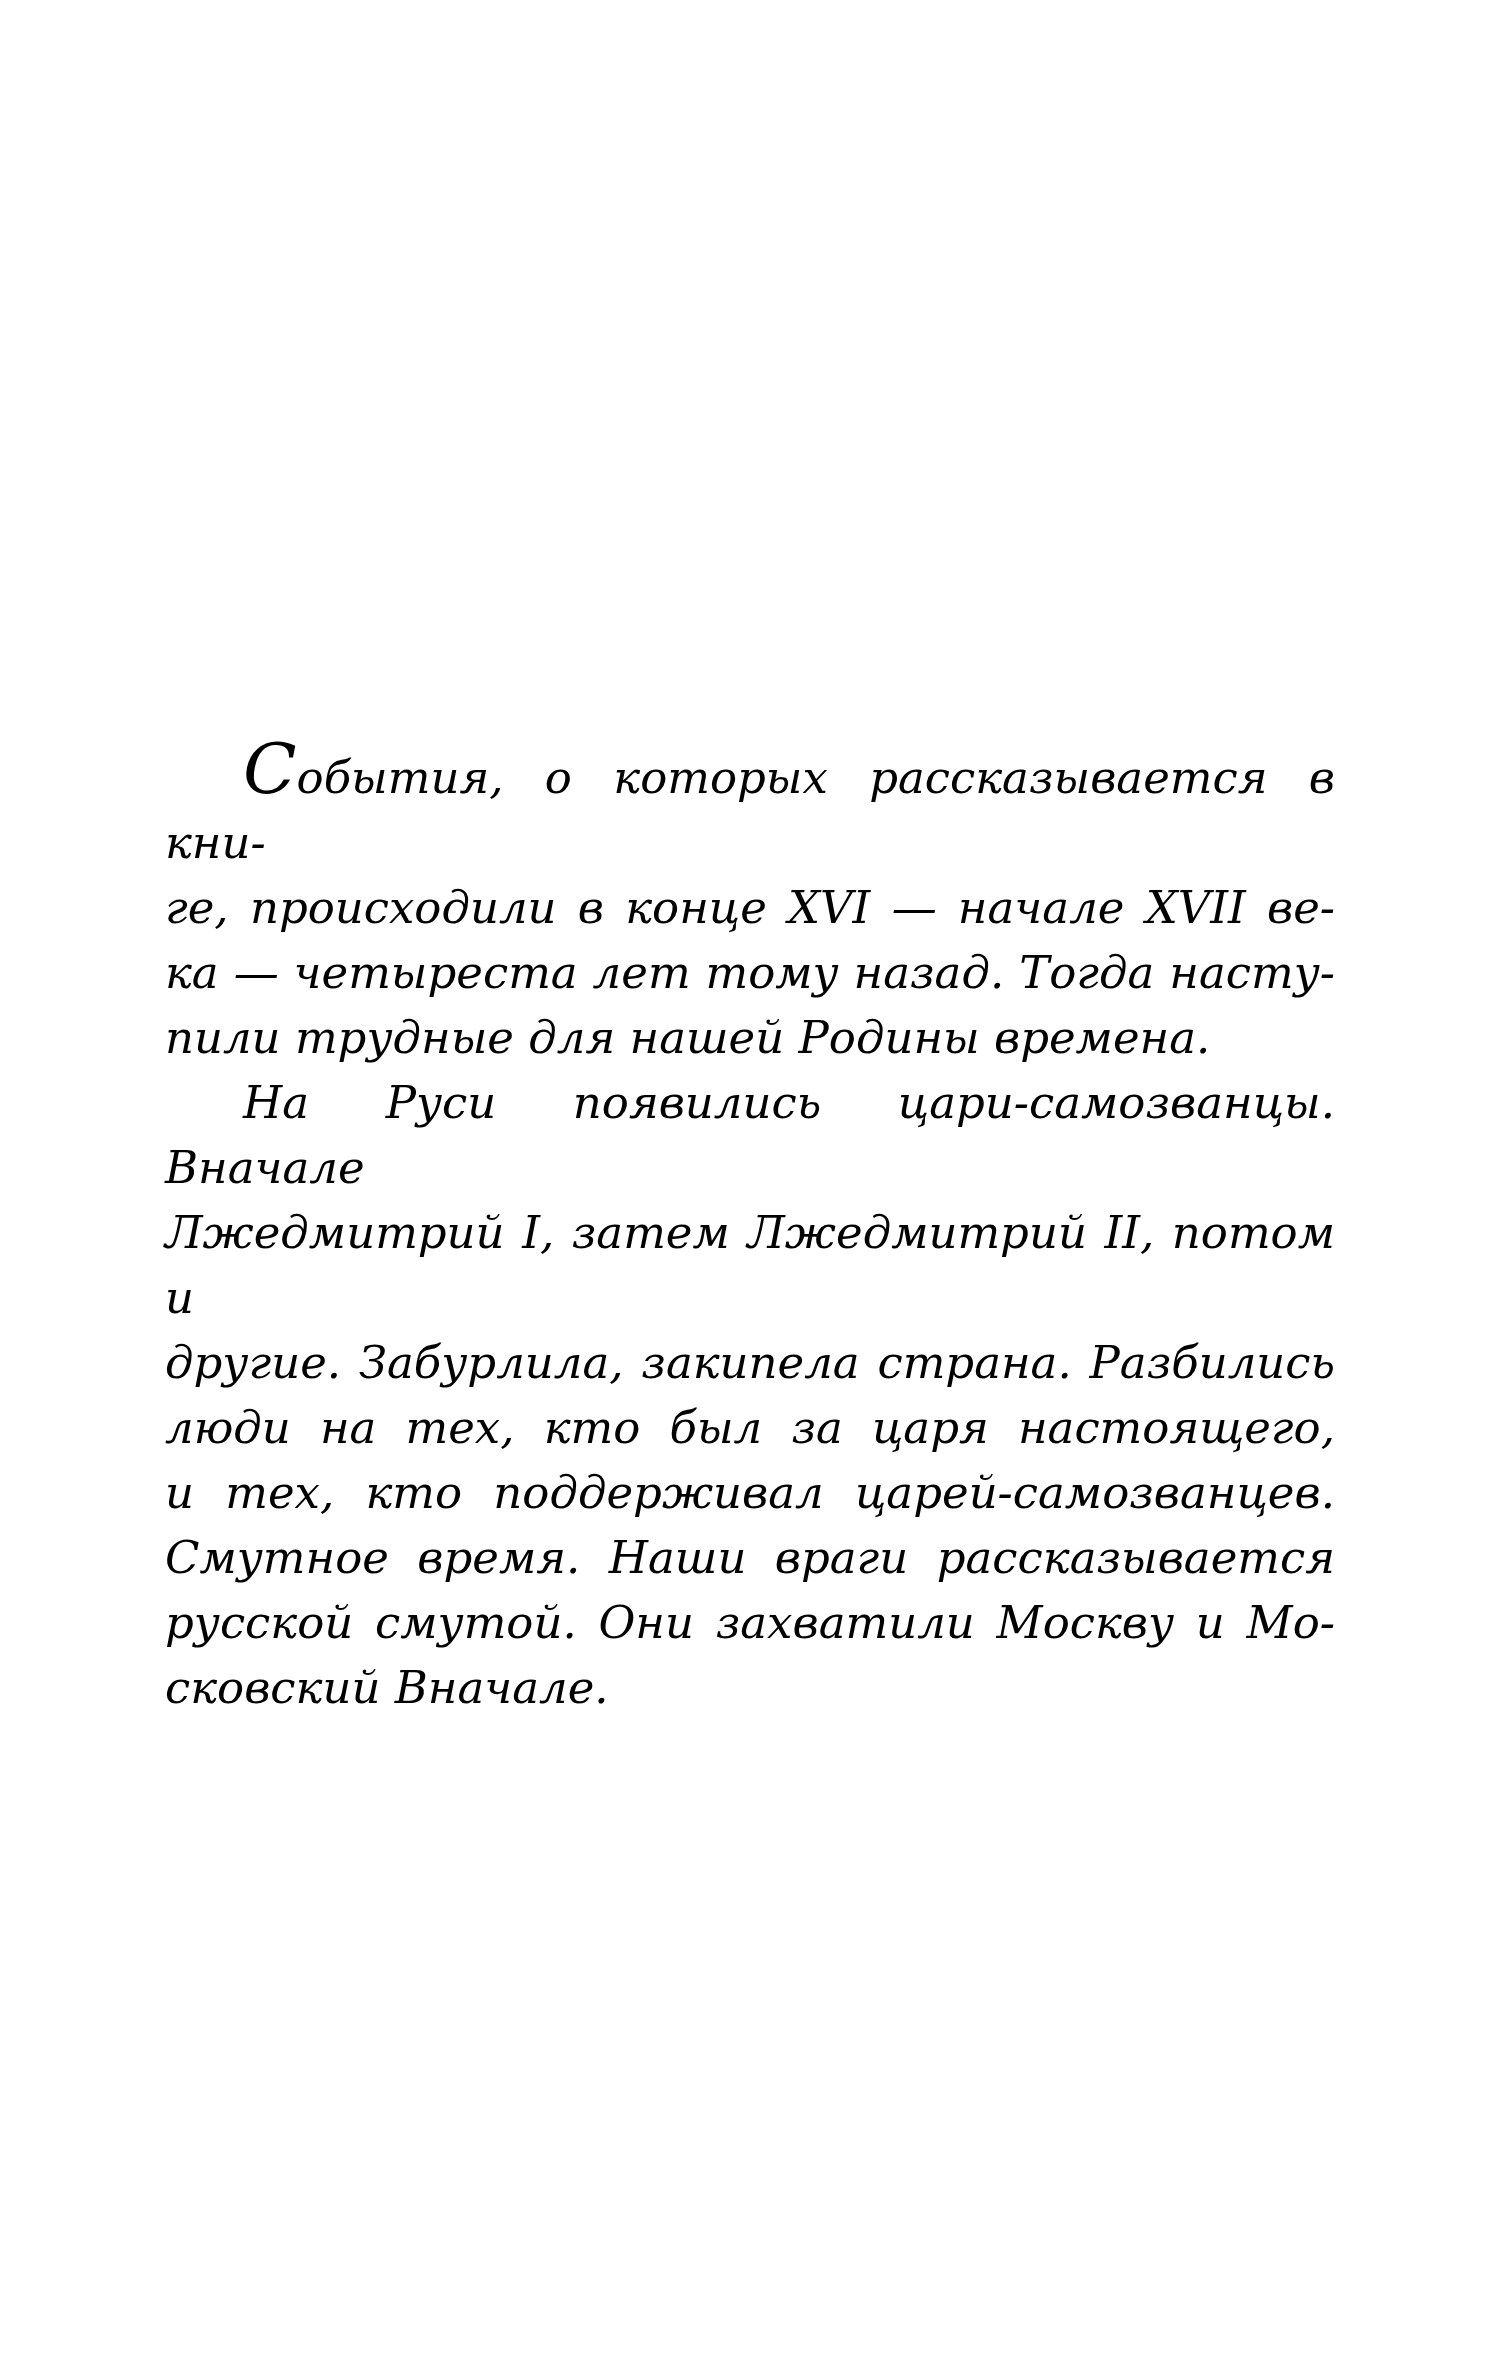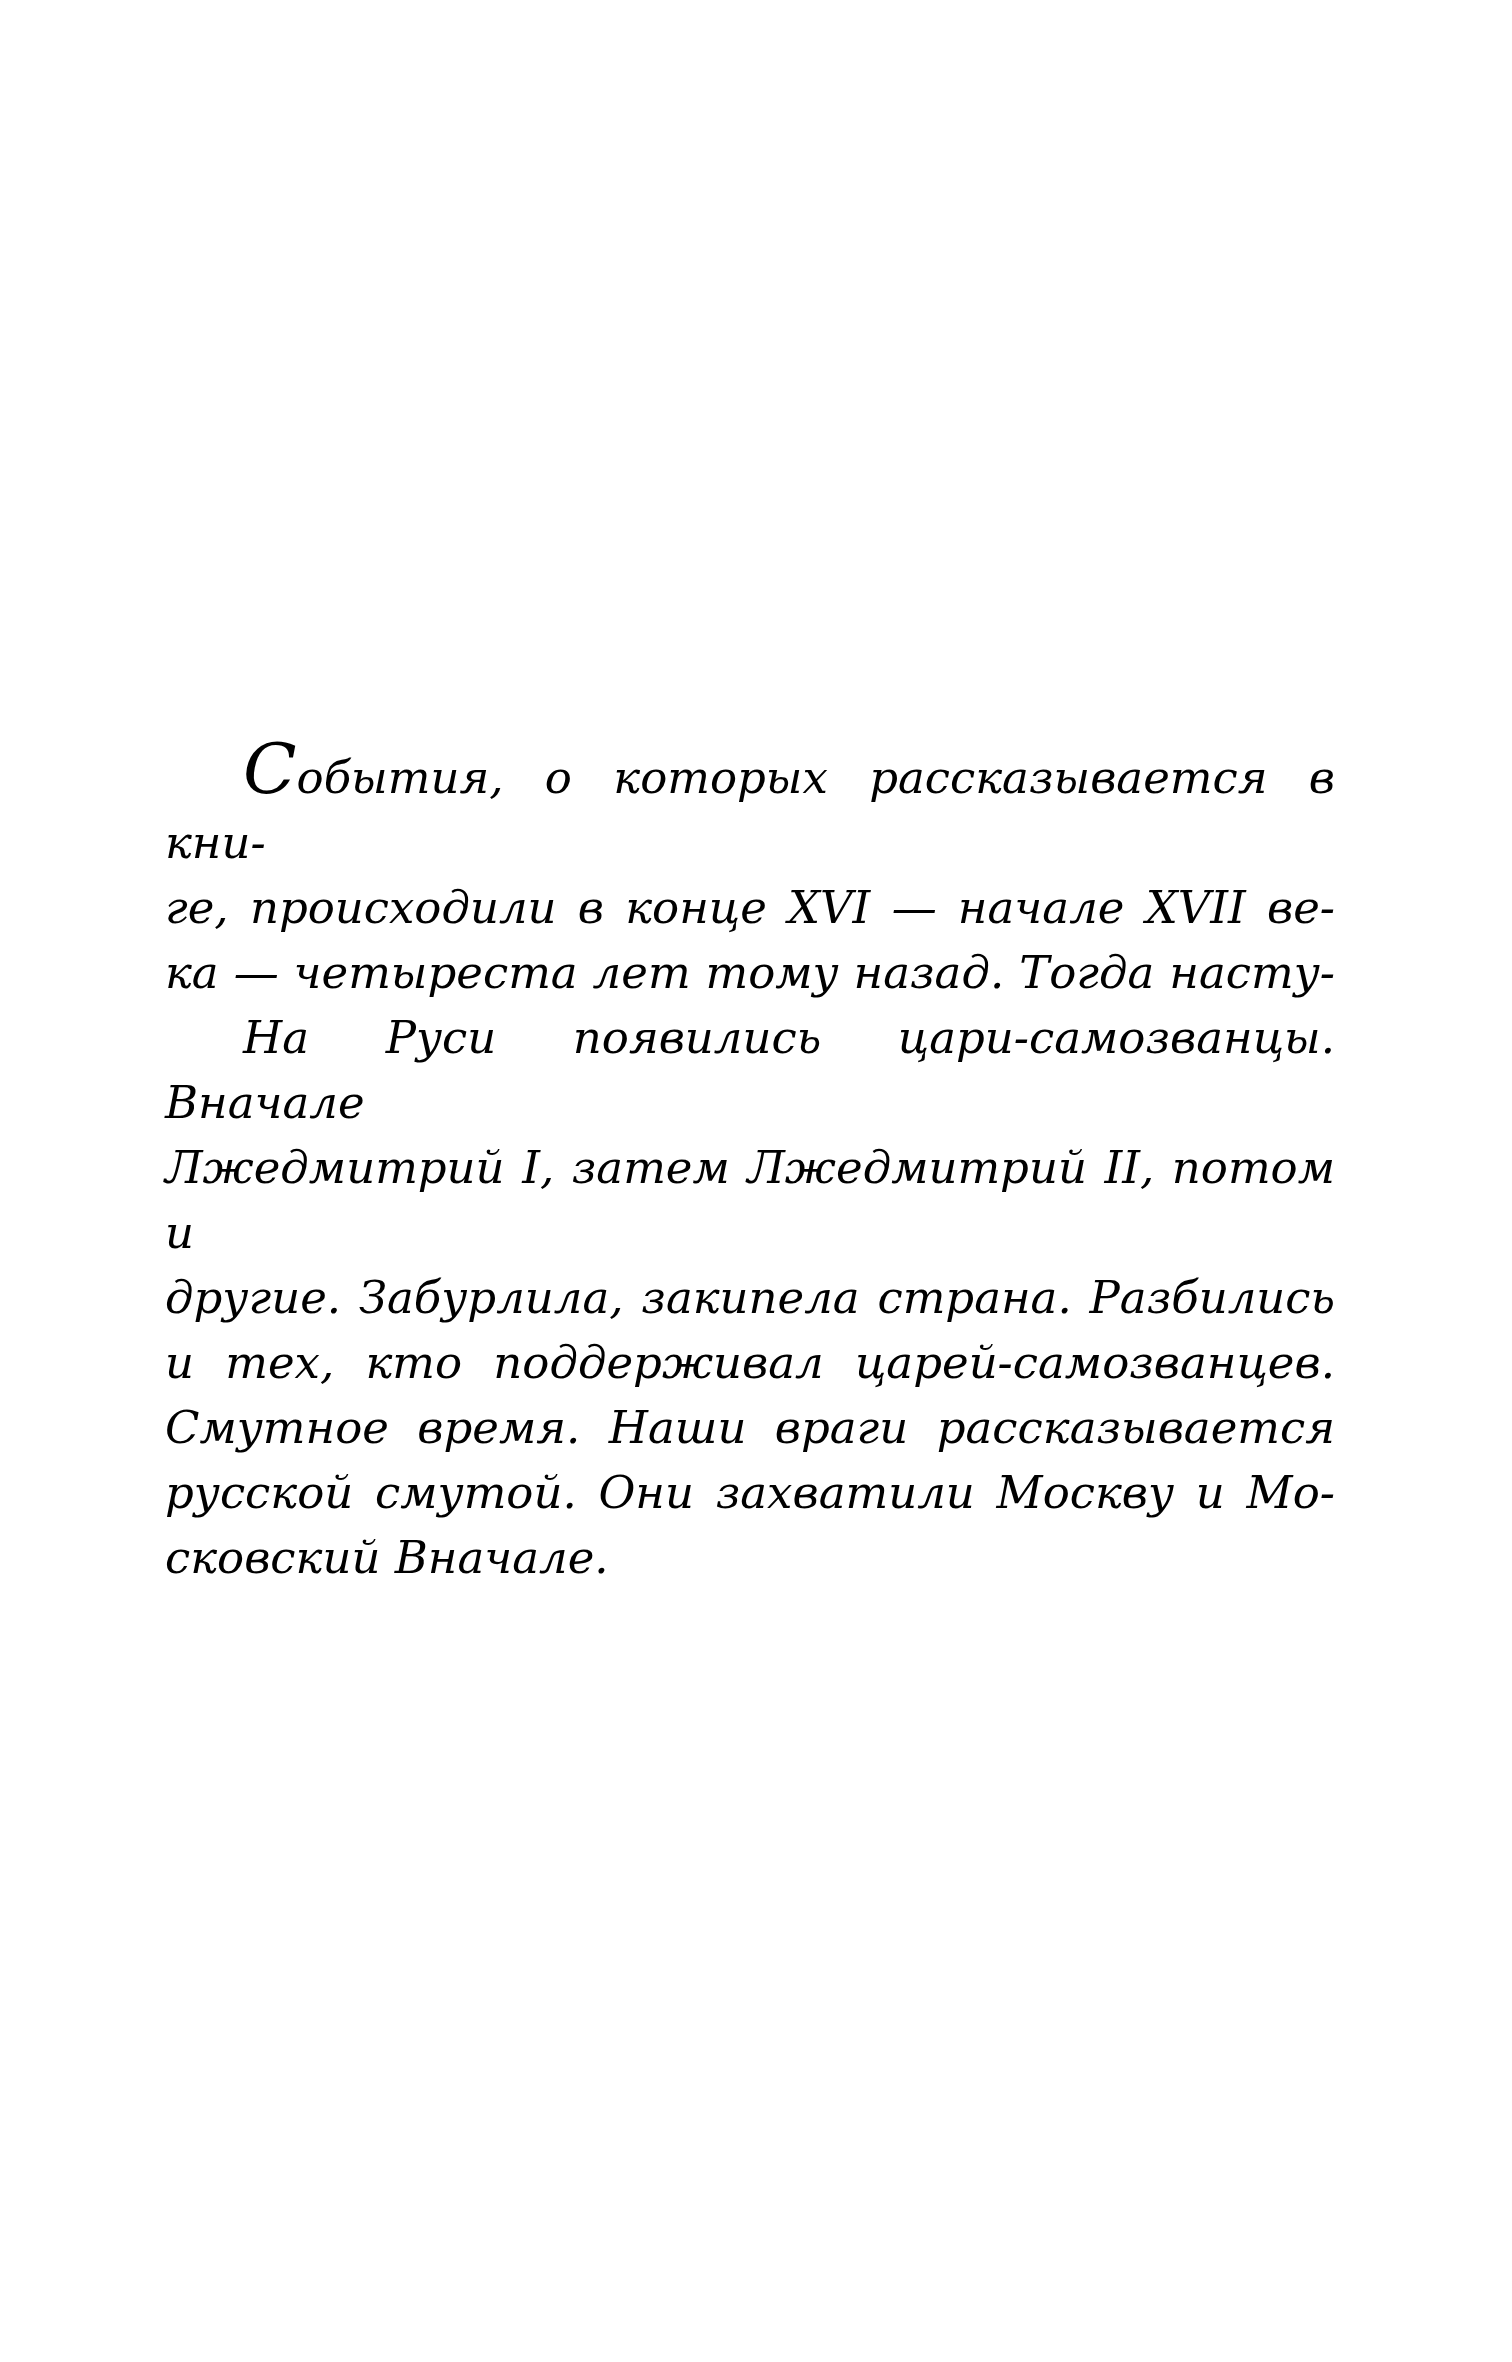--- a/index.html
+++ b/index.html
@@ -50,26 +50,28 @@
 </head>
 <body>
 
 <div class="page">
   <div class="text-block">
 
     <div class="para">
       <div class="line indent"><span class="initial">С</span><span>обытия, о которых рассказывается в кни-</span></div>
       <div class="line">ге, происходили в конце XVI — начале XVII ве-</div>
       <div class="line">ка — четыреста лет тому назад. Тогда насту-</div>
+      <div class="line last">пили трудные для нашей Родины времена.</div>
     </div>
 
     <div class="para">
       <div class="line indent">На Руси появились цари-самозванцы. Вначале</div>
       <div class="line">Лжедмитрий I, затем Лжедмитрий II, потом и</div>
       <div class="line">другие. Забурлила, закипела страна. Разбились</div>
+      <div class="line">люди на тех, кто был за царя настоящего,</div>
       <div class="line">и тех, кто поддерживал царей-самозванцев.</div>
       <div class="line">Смутное время. Наши враги рассказывается</div>
       <div class="line">русской смутой. Они захватили Москву и Мо-</div>
       <div class="line last">сковский Вначале.</div>
     </div>
 
   </div>
 </div>
 
 </body></html>

